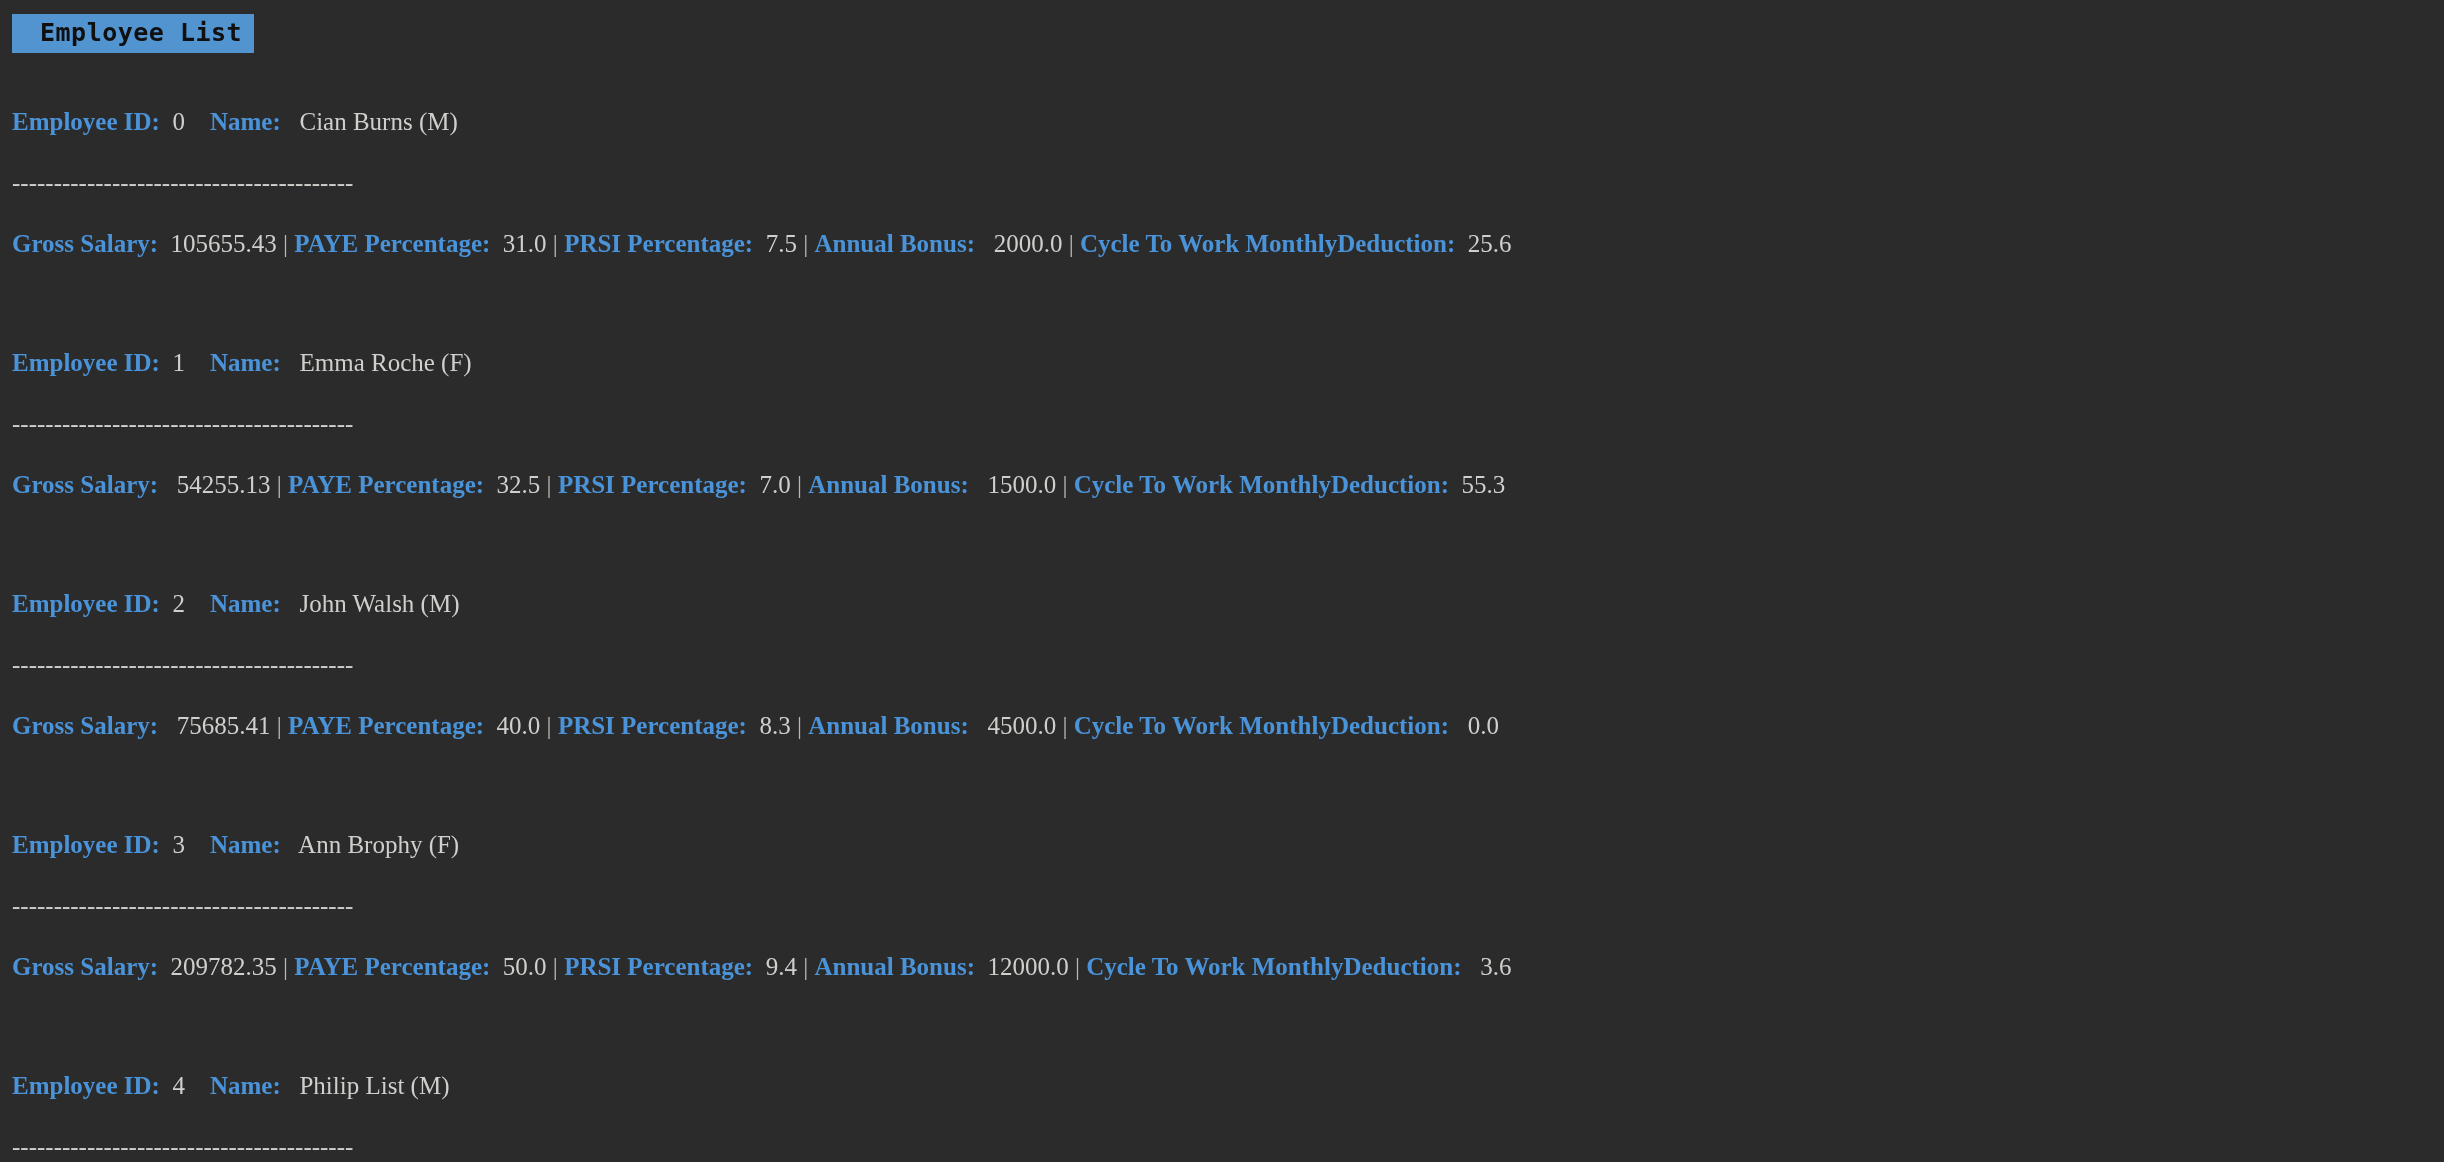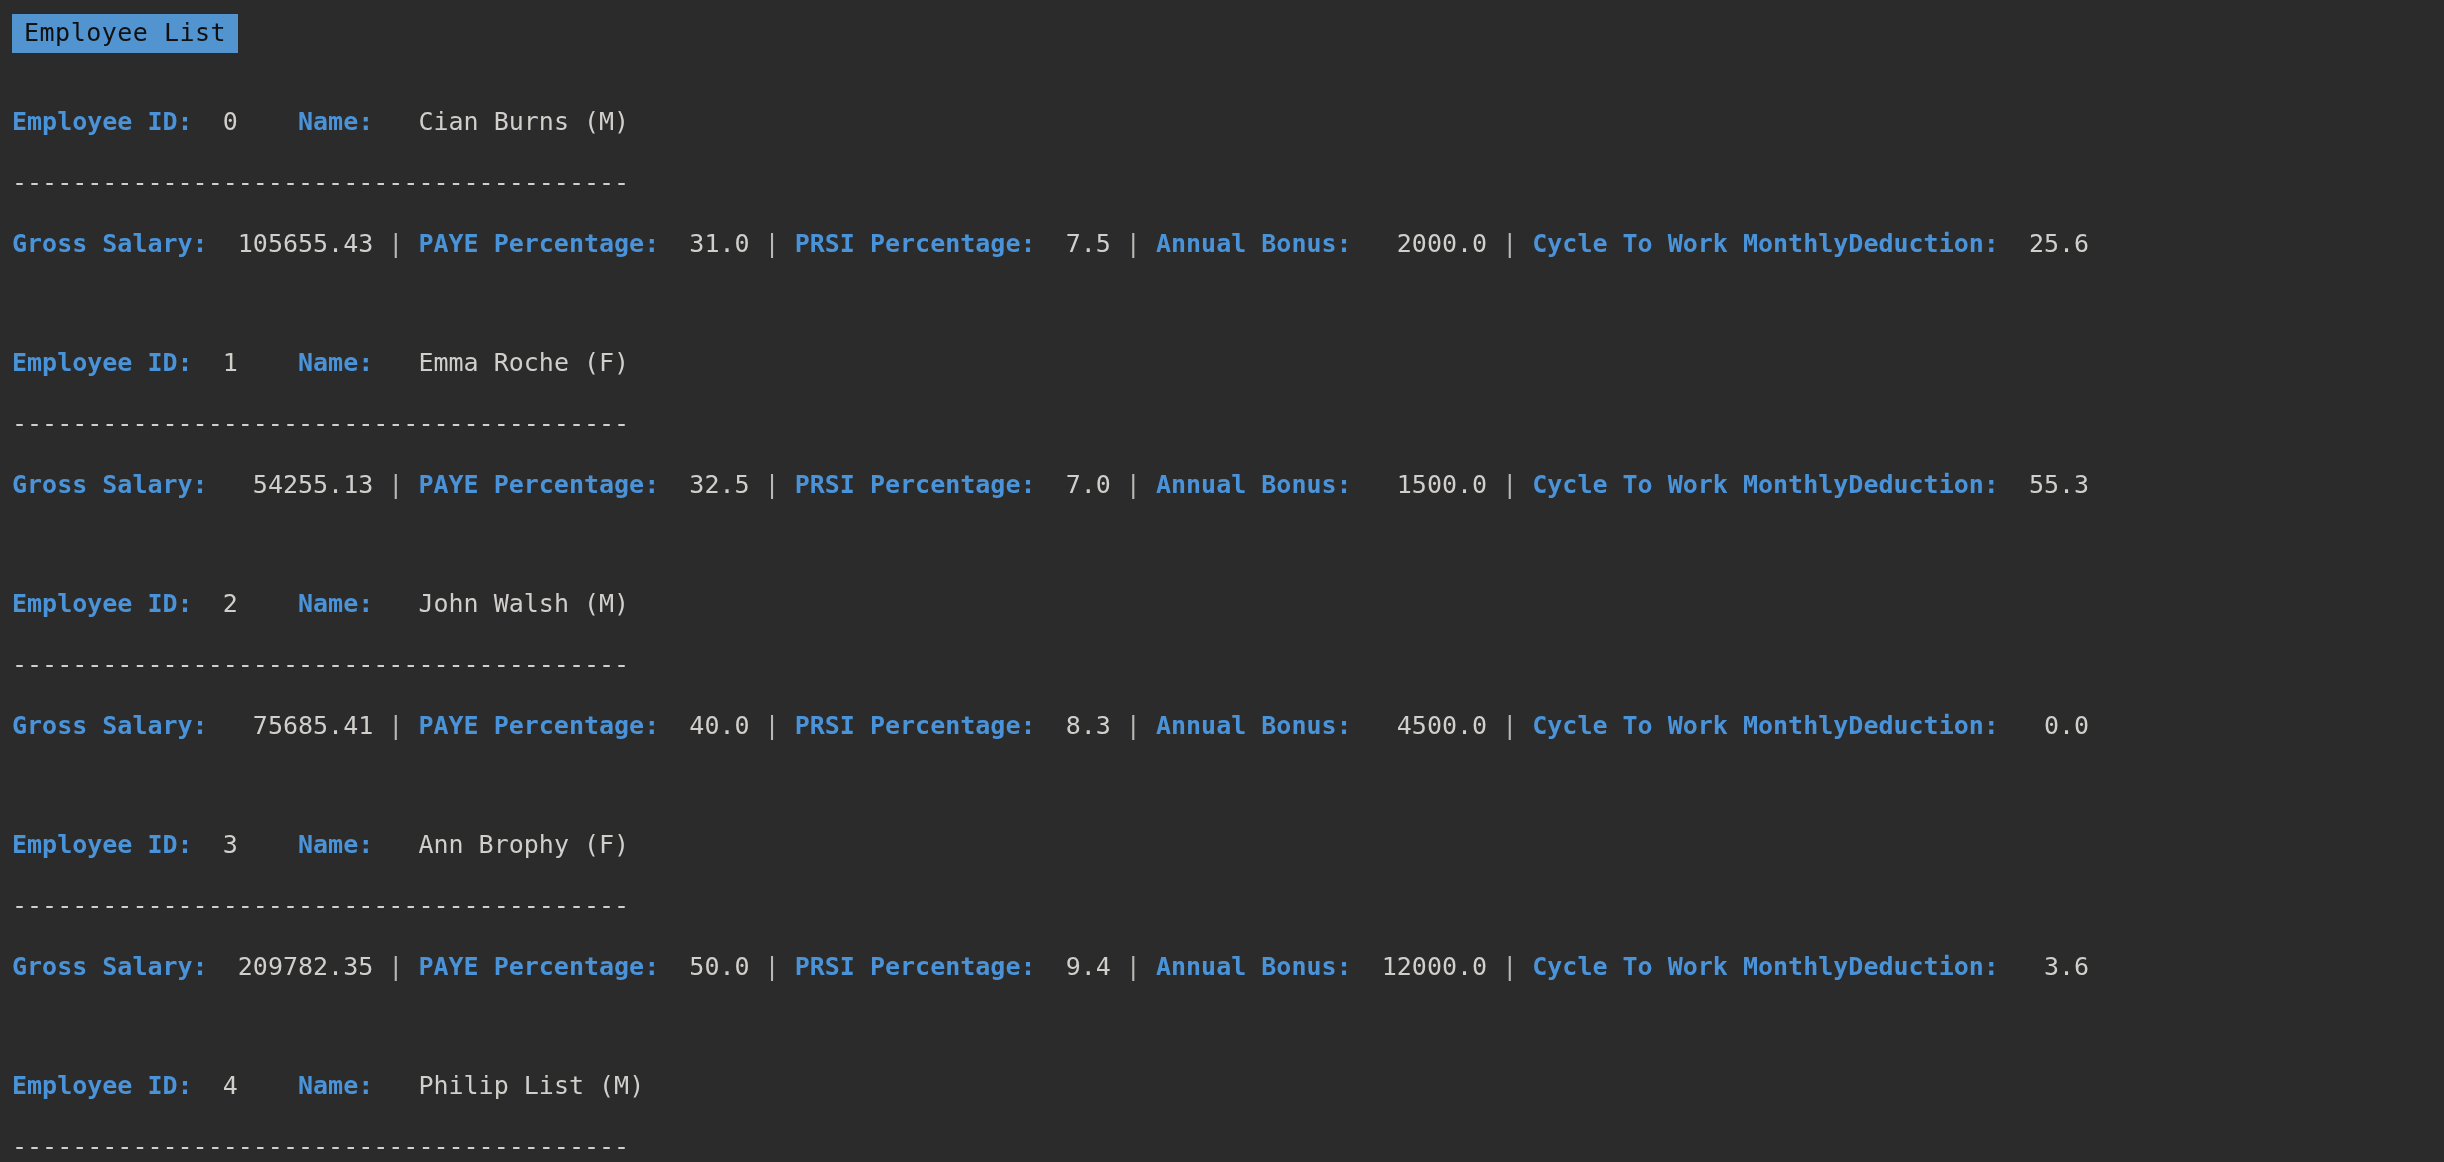--- a/index.html
+++ b/index.html
@@ -25,32 +25,33 @@
     padding: 0;
     box-sizing: border-box;
   }
   .header-wrap {
     padding: 14px 0 0 12px;
   }
   .title-badge {
     display: inline-block;
     background: #5294d0;
     color: #101010;
-    font-weight: normal;
+    font-weight: bold;
     font-size: 25px;
     letter-spacing: 0.5px;
-    padding: 6px 12px 8px 12px;
+    padding: 6px 12px 8px 28px;
     line-height: 1.0;
     white-space: pre;
   }
   .records {
     padding: 0 0 0 12px;
   }
   .record {
     white-space: pre;
+    font-family: Liberation Serif, serif;
   }
   .line {
     white-space: pre;
     font-size: 25px;
     line-height: 1.0;
     height: 31px;
     color: #d4d4d4;
   }
   .spacer-big { height: 56px; }
   .spacer-mid { height: 32px; }

